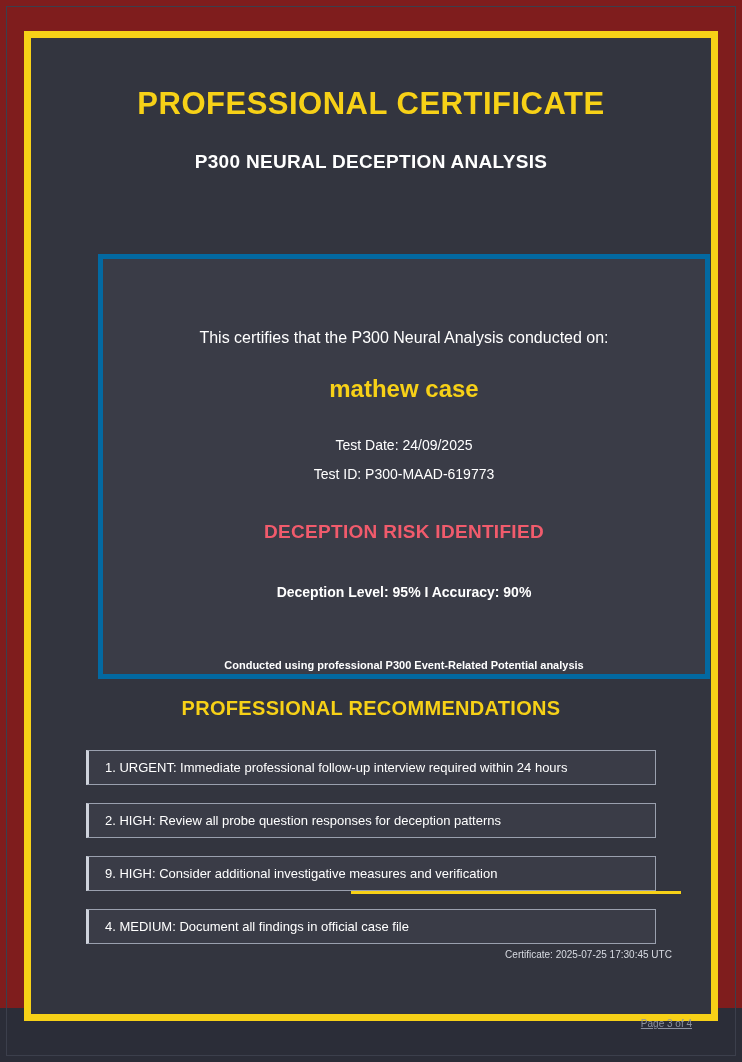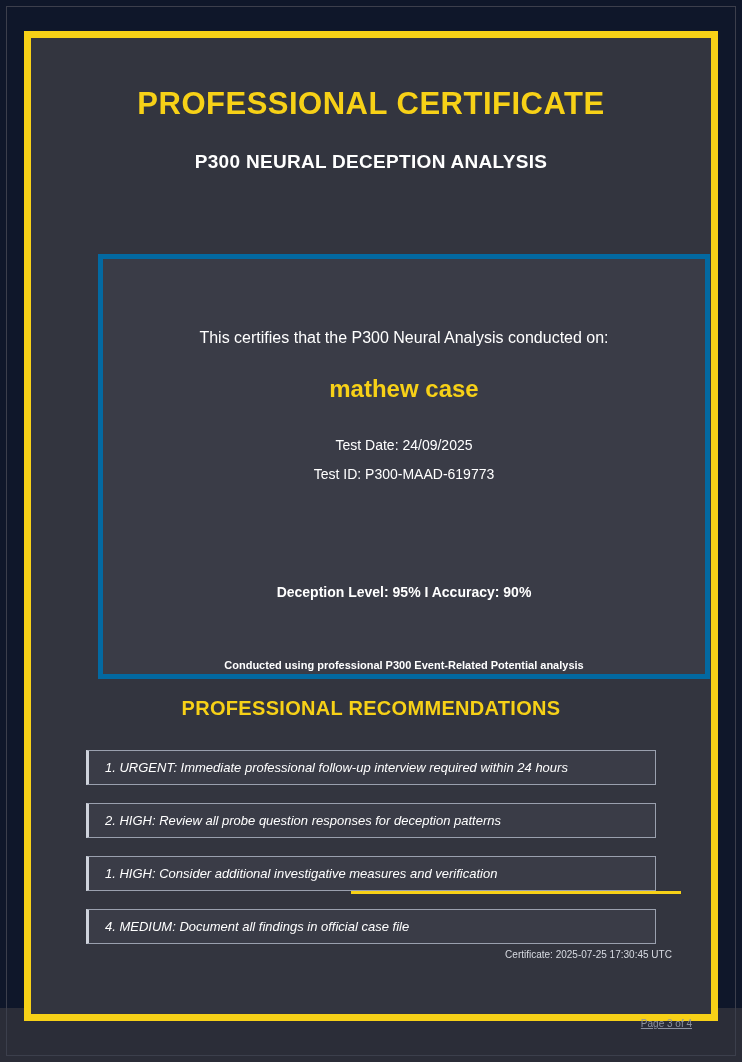--- a/index.html
+++ b/index.html
@@ -13,21 +13,21 @@
     position: relative;
     font-family: "Liberation Sans", sans-serif;
     overflow: hidden;
   }
 
   .page {
     position: absolute;
     left: 0; top: 0;
     width: 742px;
     height: 1008px;
-    background: #0f172a;
+    background: #7f1d1d;
     box-sizing: border-box;
   }
 
   
   .page-edge {
     position: absolute;
     left: 6px; top: 6px;
     width: 730px;
     height: 1050px;
     border: 1px solid #3c3f4c;
@@ -174,21 +174,20 @@
     font-size: 20px;
     font-weight: bold;
     letter-spacing: 0.3px;
   }
 
   .rec-list {
     position: absolute;
     left: 55px;
     top: 712px;
     width: 570px;
-    font-style: italic;
   }
 
   .rec-item {
     position: relative;
     box-sizing: border-box;
     height: 35px;
     margin-bottom: 18px;
     border: 1px solid #9aa0ae;
     border-left: 3px solid #cfd3dc;
     background: #3a3c47;
@@ -241,30 +240,31 @@
     <div class="inner-pad">
 
       <div class="title">PROFESSIONAL CERTIFICATE</div>
       <div class="subtitle">P300 NEURAL DECEPTION ANALYSIS</div>
 
       <div class="detail-box">
         <div class="certifies">This certifies that the P300 Neural Analysis conducted on:</div>
         <div class="subject-name">mathew case</div>
         <div class="test-date">Test Date: 24/09/2025</div>
         <div class="test-id">Test ID: P300-MAAD-619773</div>
+        <div class="risk-status">DECEPTION RISK IDENTIFIED</div>
         <div class="metrics">Deception Level: 95% I Accuracy: 90%</div>
         <div class="method-note">Conducted using professional P300 Event-Related Potential analysis</div>
       </div>
 
       <div class="rec-heading">PROFESSIONAL RECOMMENDATIONS</div>
 
       <div class="rec-list">
         <div class="rec-item">1. URGENT: Immediate professional follow-up interview required within 24 hours</div>
         <div class="rec-item">2. HIGH: Review all probe question responses for deception patterns</div>
-        <div class="rec-item">1. HIGH: Consider additional investigative measures and verification</div>
+        <div class="rec-item">9. HIGH: Consider additional investigative measures and verification</div>
         <div class="rec-item">4. MEDIUM: Document all findings in official case file</div>
       </div>
 
       <div class="yellow-rule"></div>
 
       <div class="cert-stamp">Certificate: 2025-07-25 17:30:45 UTC</div>
     </div>
   </div>
 
   <div class="page-number">Page 3 of 4</div>

